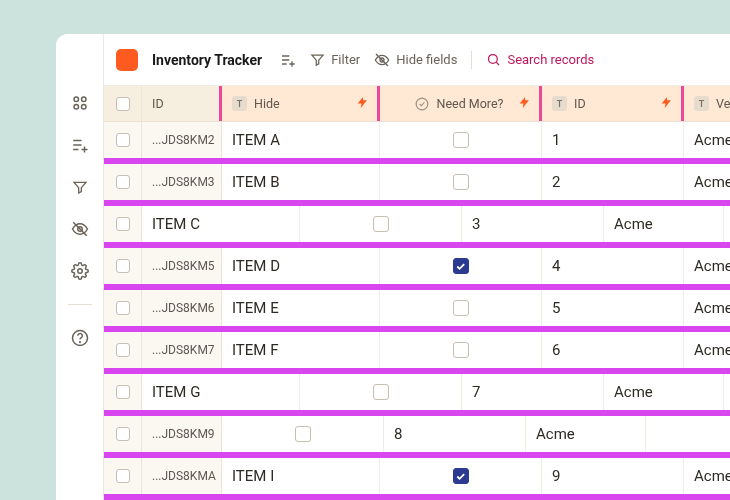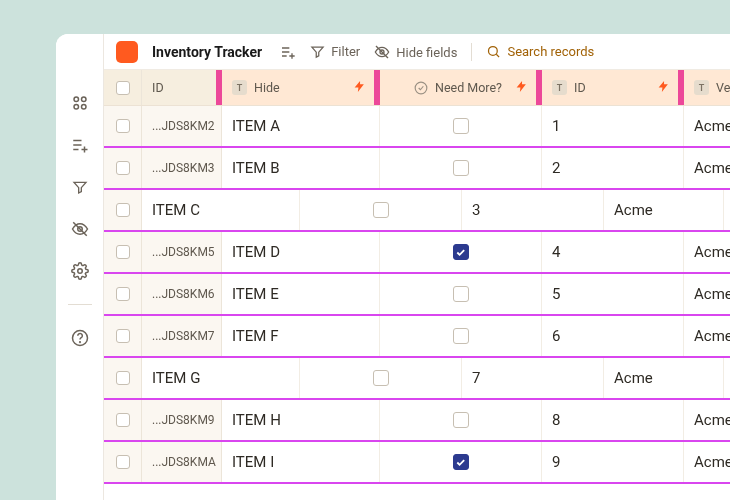--- a/index.html
+++ b/index.html
@@ -46,58 +46,58 @@
     height: 1px;
     background: #e3ddd3;
   }
   .main {
     flex: 1;
     display: flex;
     flex-direction: column;
     min-width: 0;
   }
   .topbar {
-    height: 36px;
+    height: 52px;
     display: flex;
     align-items: center;
     padding: 12px 12px;
     gap: 14px;
     border-bottom: 1px solid #f0ebe3;
   }
   .logo {
     width: 22px;
     height: 22px;
     background: #ff5a1f;
     border-radius: 5px;
   }
   .title {
     font-weight: 700;
     font-size: 14px;
     color: #1a1a1a;
     margin-right: 4px;
   }
   .tbitem {
     display: flex;
-    align-items: flex-end;
+    align-items: flex-start;
     gap: 6px;
     font-size: 13px;
     color: #6b6359;
     cursor: pointer;
   }
   .tbitem svg { color: #6b6359; }
   .tbsep {
     width: 1px;
     height: 18px;
     background: #e3ddd3;
   }
   .search {
     display: flex;
     align-items: center;
     gap: 6px;
-    color: #a16207;
+    color: #be185d;
     font-size: 13px;
   }
   .grid {
     flex: 1;
     overflow: hidden;
   }
   .gridhead {
     display: flex;
     height: 36px;
     background: #fdf4ea;
@@ -108,21 +108,21 @@
   .col-item  { width: 158px; flex-shrink: 0; }
   .col-need  { width: 162px; flex-shrink: 0; justify-content: center; }
   .col-id2   { width: 142px; flex-shrink: 0; }
   .col-vend  { width: 120px; flex-shrink: 0; }
   .hcell {
     display: flex;
     align-items: center;
     padding: 0 10px;
     font-size: 12.5px;
     color: #5f584e;
-    border-right: 6px solid #ec4899;
+    border-right: 3px solid #ec4899;
     position: relative;
   }
   .hcell.hi { background: #ffe8d4; }
   .hcell .bolt {
     position: absolute;
     right: 8px;
     color: #ff5a1f;
   }
   .hcell .ticon {
     width: 15px;
@@ -140,21 +140,21 @@
   .hcell .cicon {
     width: 14px;
     height: 14px;
     margin-right: 7px;
     color: #9b9184;
   }
   .gridbody {}
   .row {
     display: flex;
     height: 42px;
-    border-bottom: 2px solid #d946ef;
+    border-bottom: 6px solid #d946ef;
   }
   .cell {
     display: flex;
     align-items: center;
     padding: 0 10px;
     font-size: 15px;
     color: #2e2a24;
     border-right: 1px solid #f2ede4;
     overflow: hidden;
     white-space: nowrap;
@@ -417,21 +417,20 @@
               <div class="ncb "></div>
             </div>
             <div class="cell col-id2">7</div>
             <div class="cell col-vend">Acme</div>
           </div>
           <div class="row">
             <div class="cell col-check">
               <div class="cbx"></div>
             </div>
             <div class="cell col-id">...JDS8KM9</div>
-            <div class="cell col-item">ITEM H</div>
             <div class="cell col-need">
               <div class="ncb "></div>
             </div>
             <div class="cell col-id2">8</div>
             <div class="cell col-vend">Acme</div>
           </div>
           <div class="row">
             <div class="cell col-check">
               <div class="cbx"></div>
             </div>

